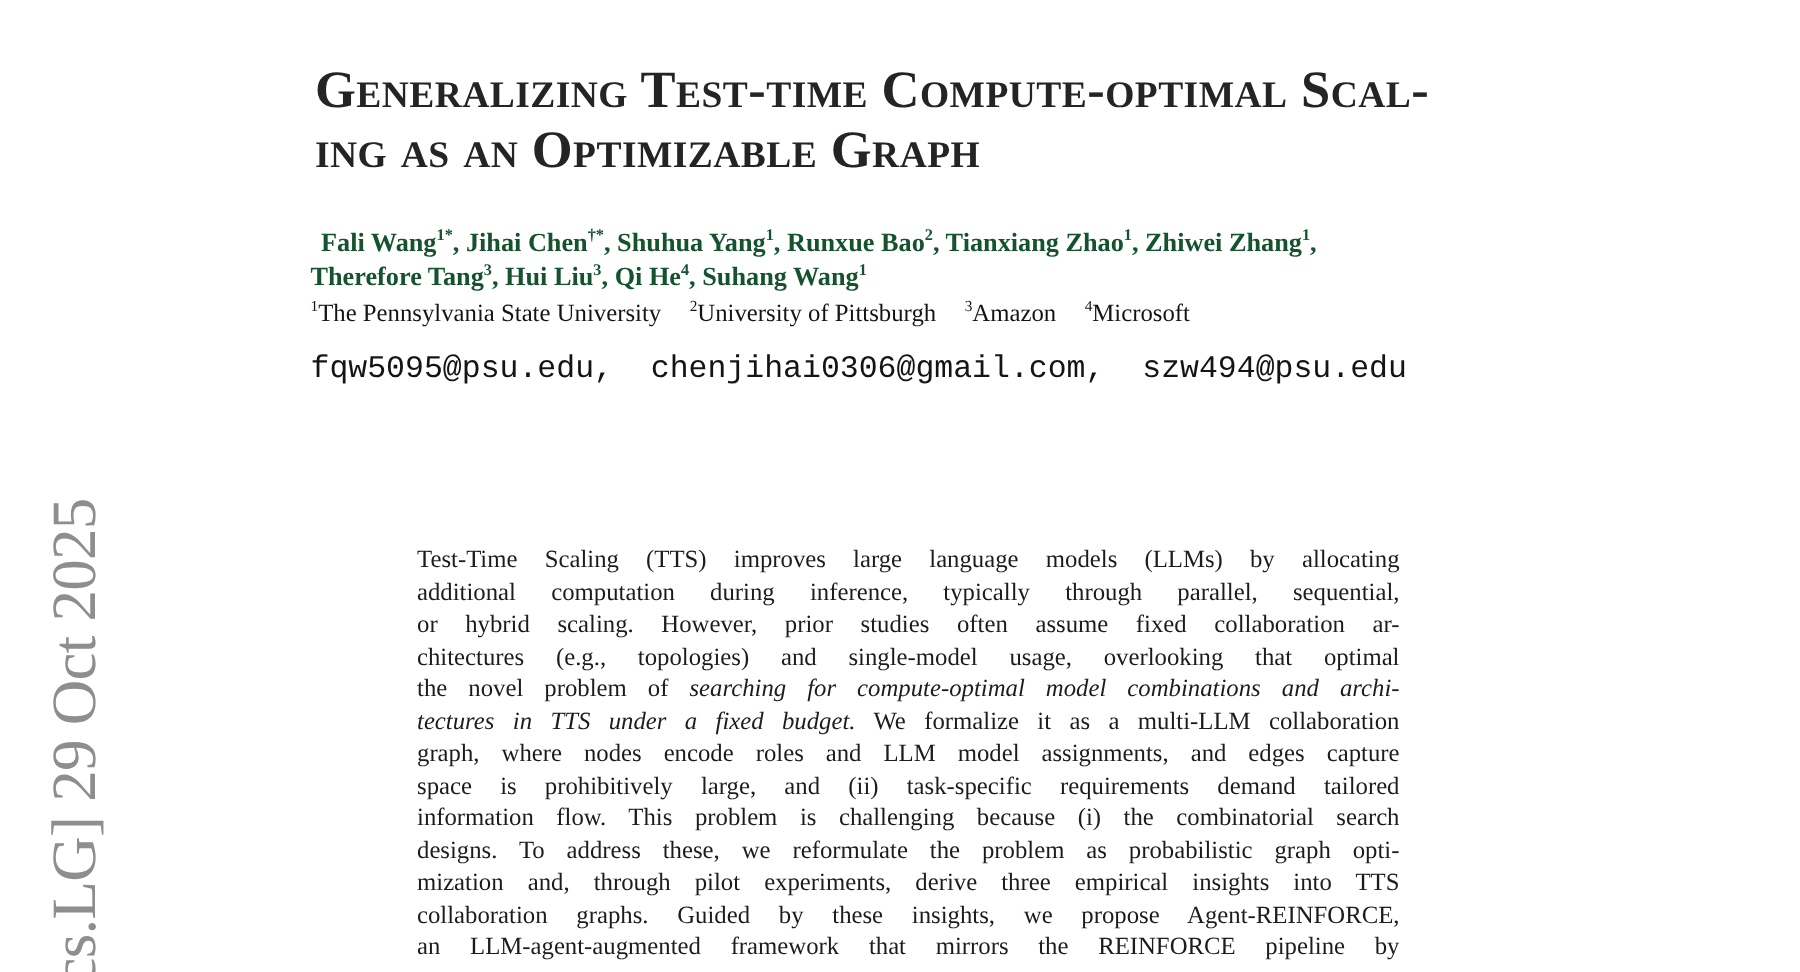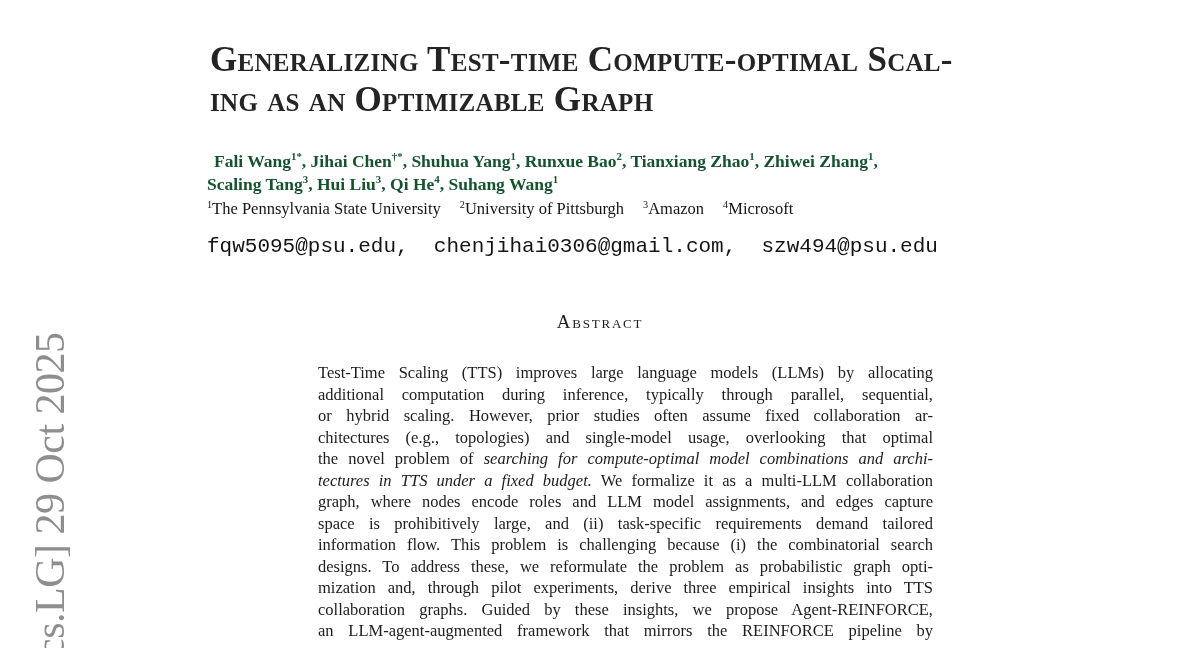--- a/index.html
+++ b/index.html
@@ -97,48 +97,46 @@
     font-size: 16.5px;
     color: #1c1c1c;
   }
   .abs-line {
     height: 21.5px;
     line-height: 21.5px;
     text-align: justify;
     text-align-last: justify;
     overflow: hidden;
     white-space: normal;
-    margin-left: 40px;
   }
   .abs-line i { font-style: italic; }
 </style>
 </head>
 <body>
 
 <div class="page">
 
   <div class="watermark">cs.LG] 29 Oct 2025</div>
 
   <h1 class="title">
     <span class="title-line">Generalizing Test-time Compute-optimal Scal-</span>
     <span class="title-line">ing as an Optimizable Graph</span>
   </h1>
 
   <div class="authors">
     <div class="author-line indent"><span><span>Fali Wang</span><sup>1*</sup><span>, </span></span><span><span>Jihai Chen</span><sup>†*</sup><span>, </span></span><span><span>Shuhua Yang</span><sup>1</sup><span>, </span></span><span><span>Runxue Bao</span><sup>2</sup><span>, </span></span><span><span>Tianxiang Zhao</span><sup>1</sup><span>, </span></span><span><span>Zhiwei Zhang</span><sup>1</sup><span>,</span></span></div>
-    <div class="author-line"><span><span>Scaling Tang</span><sup>3</sup><span>, </span></span><span><span>Hui Liu</span><sup>3</sup><span>, </span></span><span><span>Qi He</span><sup>4</sup><span>, </span></span><span><span>Suhang Wang</span><sup>1</sup><span></span></span></div>
+    <div class="author-line"><span><span>Therefore Tang</span><sup>3</sup><span>, </span></span><span><span>Hui Liu</span><sup>3</sup><span>, </span></span><span><span>Qi He</span><sup>4</sup><span>, </span></span><span><span>Suhang Wang</span><sup>1</sup><span></span></span></div>
   </div>
 
   <div class="affils">
     <span class="affil-item"><sup>1</sup><span>The Pennsylvania State University</span></span><span class="affil-item"><sup>2</sup><span>University of Pittsburgh</span></span><span class="affil-item"><sup>3</sup><span>Amazon</span></span><span class="affil-item"><sup>4</sup><span>Microsoft</span></span>
   </div>
 
   <div class="emails">fqw5095@psu.edu,  chenjihai0306@gmail.com,  szw494@psu.edu</div>
 
-  <div class="abstract-heading">Abstract</div>
 
   <div class="abstract-body">
     <div class="abs-line"><span>Test-Time Scaling (TTS) improves large language models (LLMs) by allocating</span></div>
     <div class="abs-line"><span>additional computation during inference, typically through parallel, sequential,</span></div>
     <div class="abs-line"><span>or hybrid scaling. However, prior studies often assume fixed collaboration ar-</span></div>
     <div class="abs-line"><span>chitectures (e.g., topologies) and single-model usage, overlooking that optimal</span></div>
     <div class="abs-line"><span>the novel problem of </span><i>searching for compute-optimal model combinations and archi-</i><span></span></div>
     <div class="abs-line"><span></span><i>tectures in TTS under a fixed budget.</i><span> We formalize it as a multi-LLM collaboration</span></div>
     <div class="abs-line"><span>graph, where nodes encode roles and LLM model assignments, and edges capture</span></div>
     <div class="abs-line"><span>space is prohibitively large, and (ii) task-specific requirements demand tailored</span></div>

